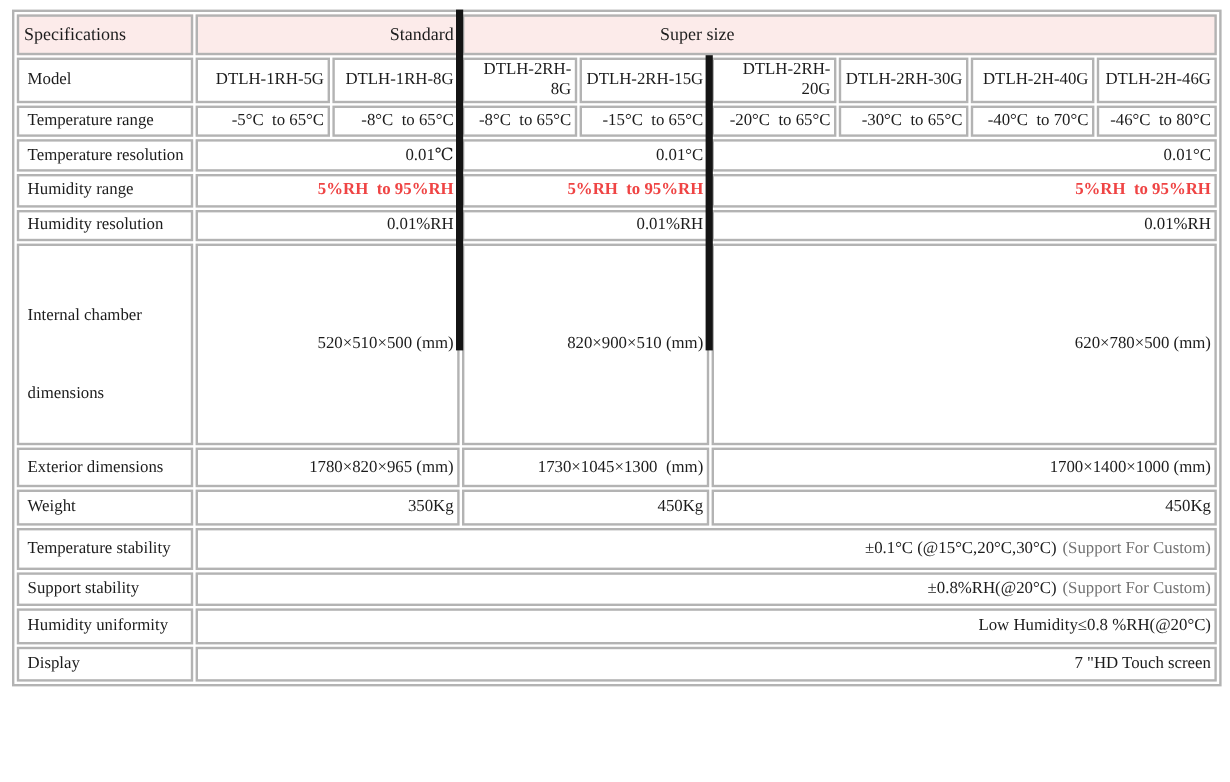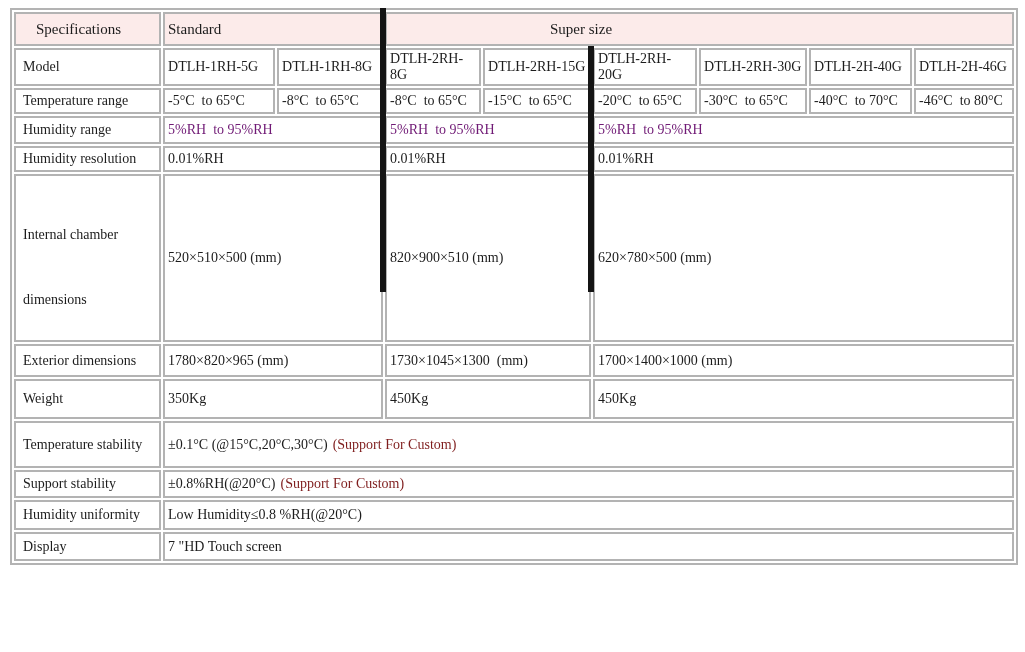--- a/index.html
+++ b/index.html
@@ -1,29 +1,29 @@
 <!DOCTYPE html>
 <html><head>
 <meta charset="utf-8">
 <style>
   html,body{margin:0;padding:0;background:#ffffff;}
   .page{position:relative;width:1025px;height:652px;background:#ffffff;
         font-family:"Liberation Serif","DejaVu Serif",serif;color:#1c1c1c;font-size:14px;}
   table.spec{position:absolute;left:10px;top:8px;width:1008px;table-layout:fixed;
              border-collapse:separate;border-spacing:2px;border:2px solid #b3b3b3;background:#ffffff;}
   td,th{border:2px solid #b3b3b3;box-sizing:border-box;vertical-align:middle;
-        text-align:left;padding:1px 3px;font-weight:normal;overflow:hidden;white-space:pre-wrap;}
+        text-align:right;padding:1px 3px;font-weight:normal;overflow:hidden;white-space:pre-wrap;}
   th{background:#fcebea;font-size:15px;}
-  th.spec-title{text-align:left;padding-left:20px;}
+  th.spec-title{text-align:left;padding-left:4px;}
   th.super{text-align:left;padding-left:163px;}
   td.lab{text-align:left;padding-left:7px;}
   td.lab-indent{text-align:left;}
   td.two span{display:block;line-height:1.08;margin-top:18px;}
-  .red{color:#7f1d1d;}
-  td.hum-range{color:#701a75;font-weight:normal;}
+  .red{color:#737373;}
+  td.hum-range{color:#ef4444;font-weight:bold;}
   .note-gap{margin-left:5px;}
   .divider{position:absolute;width:6px;background:#141414;z-index:5;}
   .divider-a{left:380px;top:8px;height:284px;}
   .divider-b{left:588px;top:46px;height:246px;}
 </style>
 </head>
 <body>
 
 <div class="page">
 
@@ -65,20 +65,26 @@
       <td>-5°C  to 65°C</td>
       <td>-8°C  to 65°C</td>
       <td>-8°C  to 65°C</td>
       <td>-15°C  to 65°C</td>
       <td>-20°C  to 65°C</td>
       <td>-30°C  to 65°C</td>
       <td>-40°C  to 70°C</td>
       <td>-46°C  to 80°C</td>
     </tr>
 
+    <tr style="height:27px">
+      <td colspan="2" class="lab">Temperature resolution</td>
+      <td colspan="2">0.01℃</td>
+      <td colspan="2">0.01°C</td>
+      <td colspan="4">0.01°C</td>
+    </tr>
 
     <tr style="height:28px">
       <td colspan="2" class="lab">Humidity range</td>
       <td colspan="2" class="hum-range">5%RH  to 95%RH</td>
       <td colspan="2" class="hum-range">5%RH  to 95%RH</td>
       <td colspan="4" class="hum-range">5%RH  to 95%RH</td>
     </tr>
 
     <tr style="height:26px">
       <td colspan="2" class="lab">Humidity resolution</td>
@@ -97,28 +103,28 @@
       <td colspan="4">620×780×500 (mm)</td>
     </tr>
 
     <tr style="height:33px">
       <td colspan="2" class="lab">Exterior dimensions</td>
       <td colspan="2">1780×820×965 (mm)</td>
       <td colspan="2">1730×1045×1300  (mm)</td>
       <td colspan="4">1700×1400×1000 (mm)</td>
     </tr>
 
-    <tr style="height:40px">
+    <tr style="height:30px">
       <td colspan="2" class="lab">Weight</td>
       <td colspan="2">350Kg</td>
       <td colspan="2">450Kg</td>
       <td colspan="4">450Kg</td>
     </tr>
 
-    <tr style="height:47px">
+    <tr style="height:35px">
       <td colspan="2" class="lab">Temperature stability</td>
       <td colspan="8"><span>±0.1°C (@15°C,20°C,30°C)</span><span class="red note-gap">(Support For Custom)</span></td>
     </tr>
 
 
     <tr style="height:28px">
       <td colspan="2" class="lab">Support stability</td>
       <td colspan="8"><span>±0.8%RH(@20°C)</span><span class="red note-gap">(Support For Custom)</span></td>
     </tr>
 

